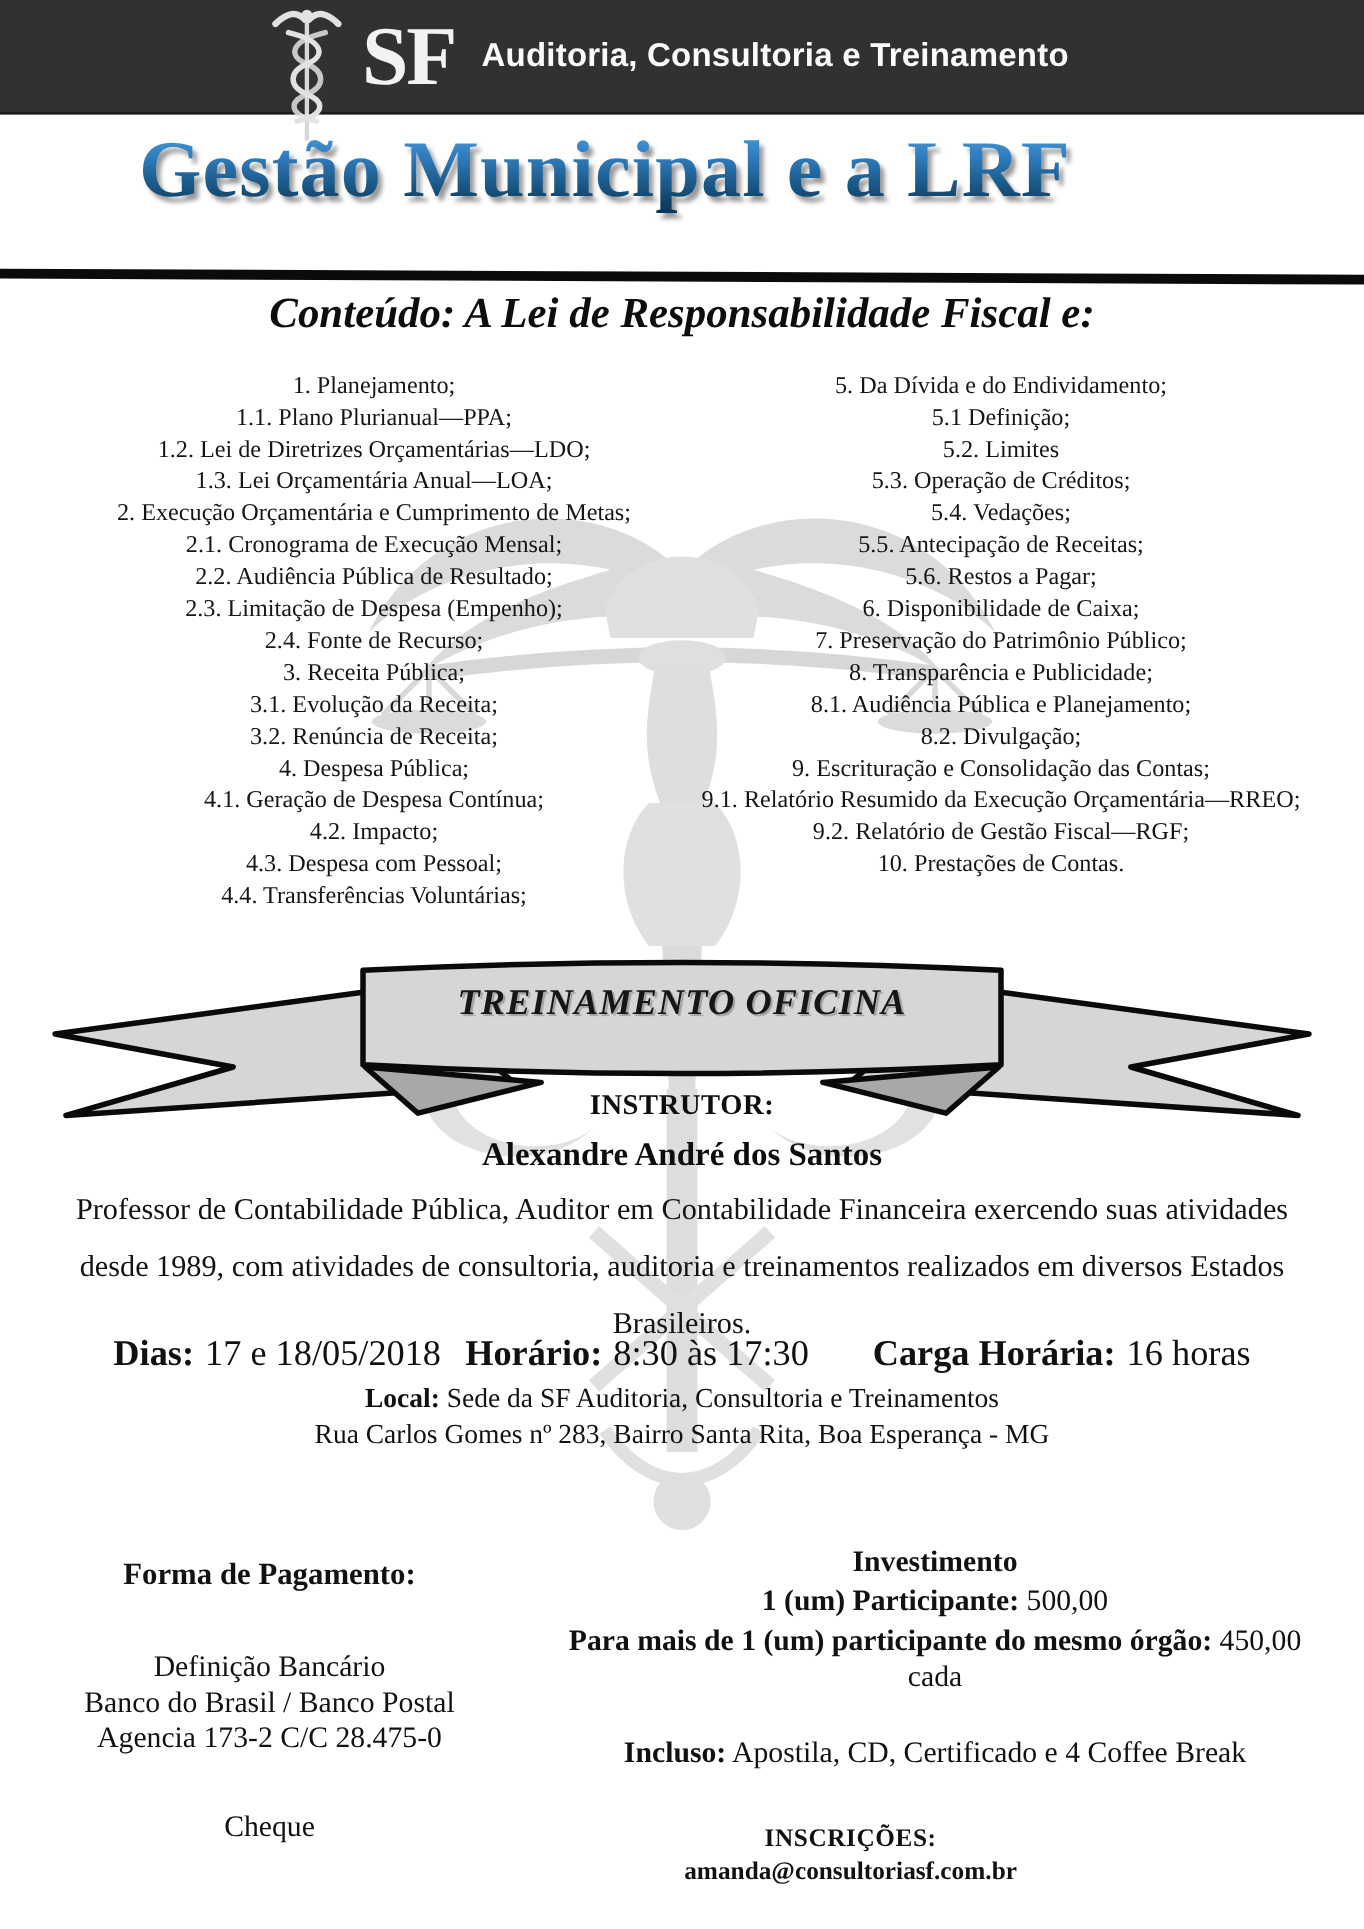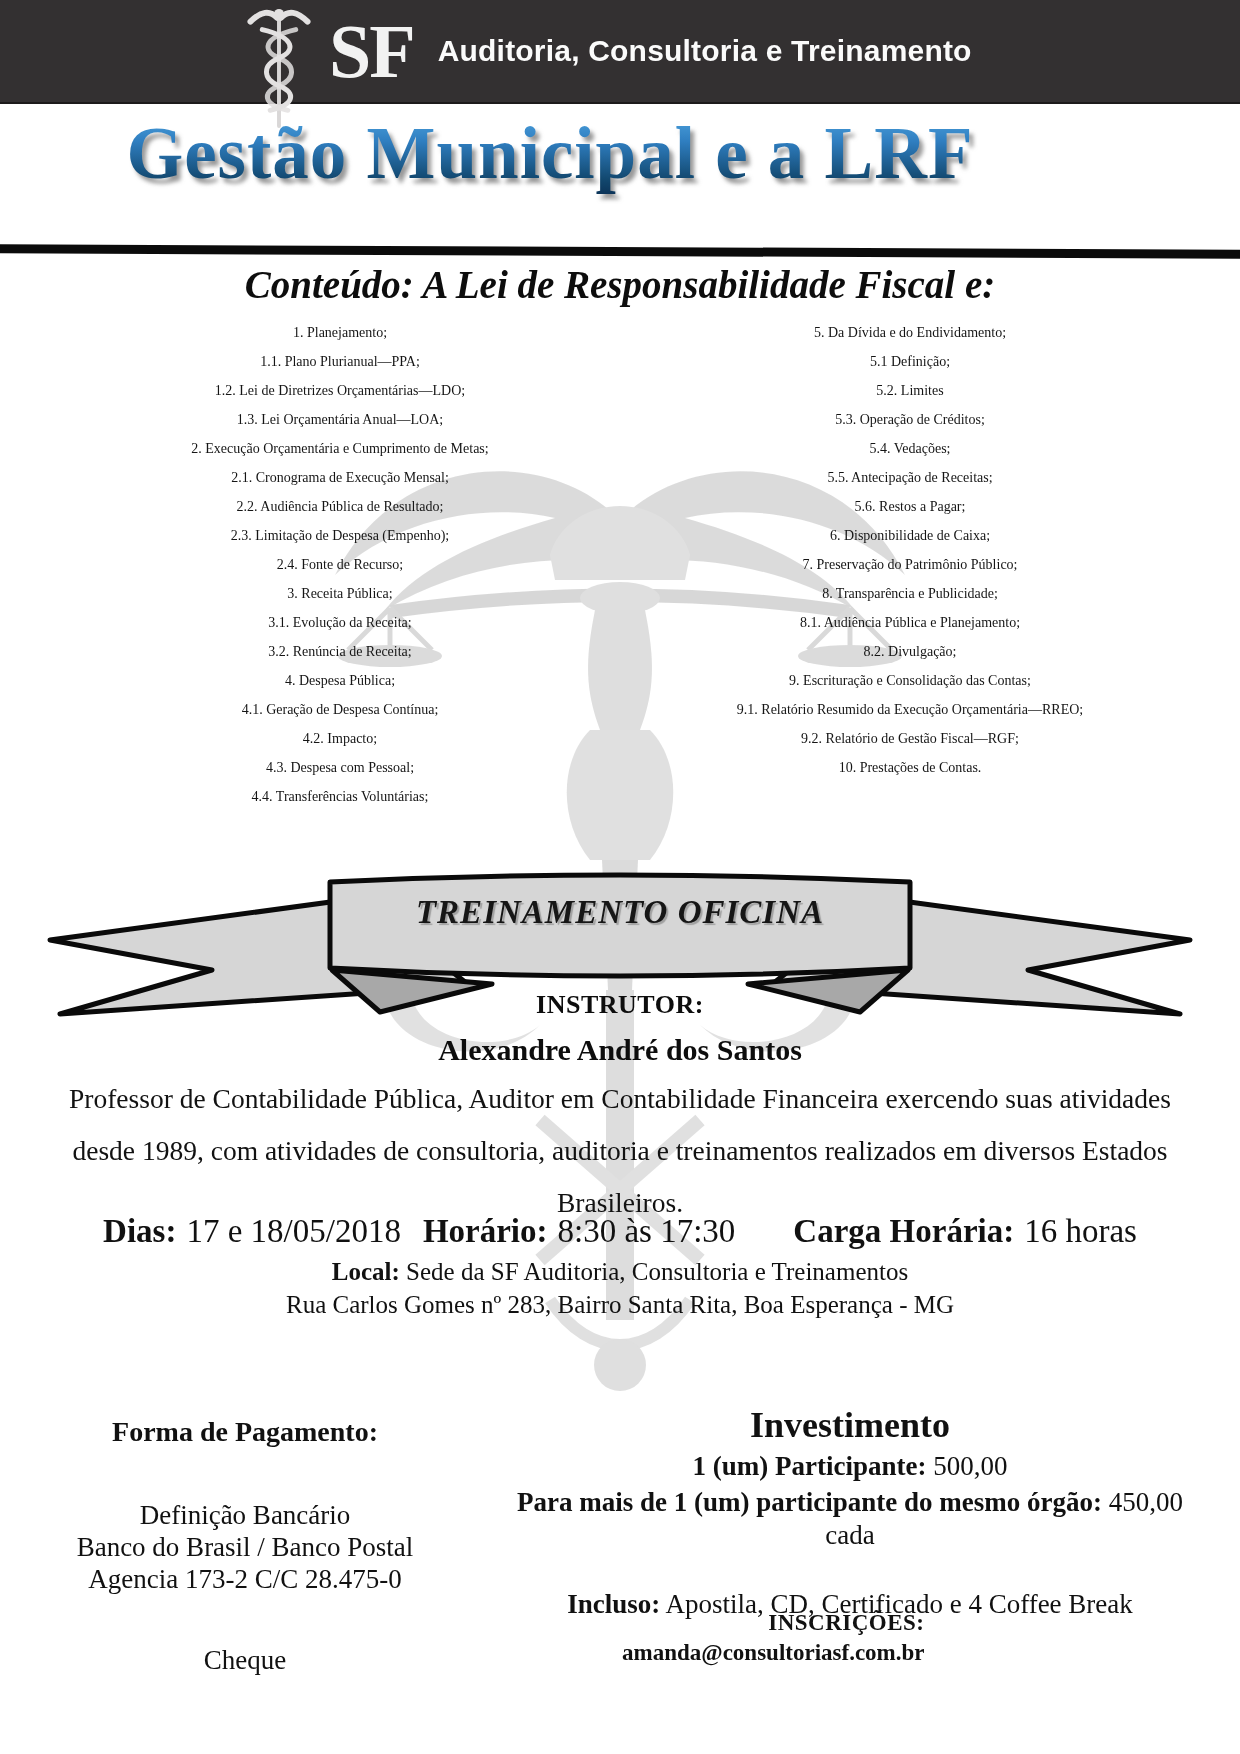--- a/index.html
+++ b/index.html
@@ -28,21 +28,21 @@
         transform:rotate(0.25deg);}
 
   .content-heading{position:absolute;left:0;top:262px;width:1240px;margin:0;text-align:center;
         font-size:39px;font-style:italic;font-weight:bold;color:#0d0d0d;}
 
   
   .watermark{position:absolute;left:300px;top:430px;width:640px;height:1000px;opacity:0.40;z-index:0;}
 
   
   .cols{position:absolute;left:0;top:318px;width:1240px;display:flex;z-index:1;}
-  .col{text-align:center;font-size:14px;line-height:29px;color:#151515;}
+  .col{text-align:center;font-size:22px;line-height:29px;color:#151515;margin-top:17px;}
   .col.left{width:540px;margin-left:70px;}
   .col.right{width:570px;margin-left:15px;}
 
   
   .ribbon{position:absolute;left:40px;top:866px;width:1160px;height:156px;z-index:2;}
   .ribbon svg{position:absolute;left:0;top:0;width:100%;height:100%;}
   .ribbon-text{position:absolute;left:250px;top:28px;width:660px;text-align:center;
         font-size:33px;font-style:italic;font-weight:bold;color:#161616;letter-spacing:1px;
         text-shadow:2px 2px 1px rgba(0,0,0,0.25);}
 
@@ -66,29 +66,29 @@
   
   .payment{position:absolute;left:35px;top:1416px;width:420px;text-align:center;z-index:1;}
   .pay-heading{font-size:28px;font-weight:bold;}
   .pay-method{margin-top:52px;font-size:27px;}
   .pay-bank{margin-top:1px;font-size:27px;}
   .pay-account{margin-top:1px;font-size:27px;}
   .pay-alt{margin-top:50px;font-size:27px;}
 
   
   .investment{position:absolute;left:470px;top:1404px;width:760px;text-align:center;z-index:1;}
-  .inv-heading{font-size:36px;font-weight:bold;}
+  .inv-heading{font-size:27px;font-weight:bold;}
   .inv-line{margin-top:5px;font-size:27px;}
   .inv-line .lbl{font-weight:bold;}
   .inv-suffix{margin-top:2px;font-size:27px;}
   .inv-included{margin-top:38px;font-size:27px;}
   .inv-included .lbl{font-weight:bold;}
 
   
-  .registration{position:absolute;left:622px;top:1610px;text-align:right;z-index:1;}
+  .registration{position:absolute;left:622px;top:1658px;text-align:center;z-index:1;}
   .reg-heading{font-size:23px;font-weight:bold;letter-spacing:0.5px;}
   .reg-email{font-size:23px;font-weight:bold;margin-top:4px;}
 </style>
 </head>
 <body>
 
 <div class="page">
 
   <header class="topbar">
     <div class="logo-group">

